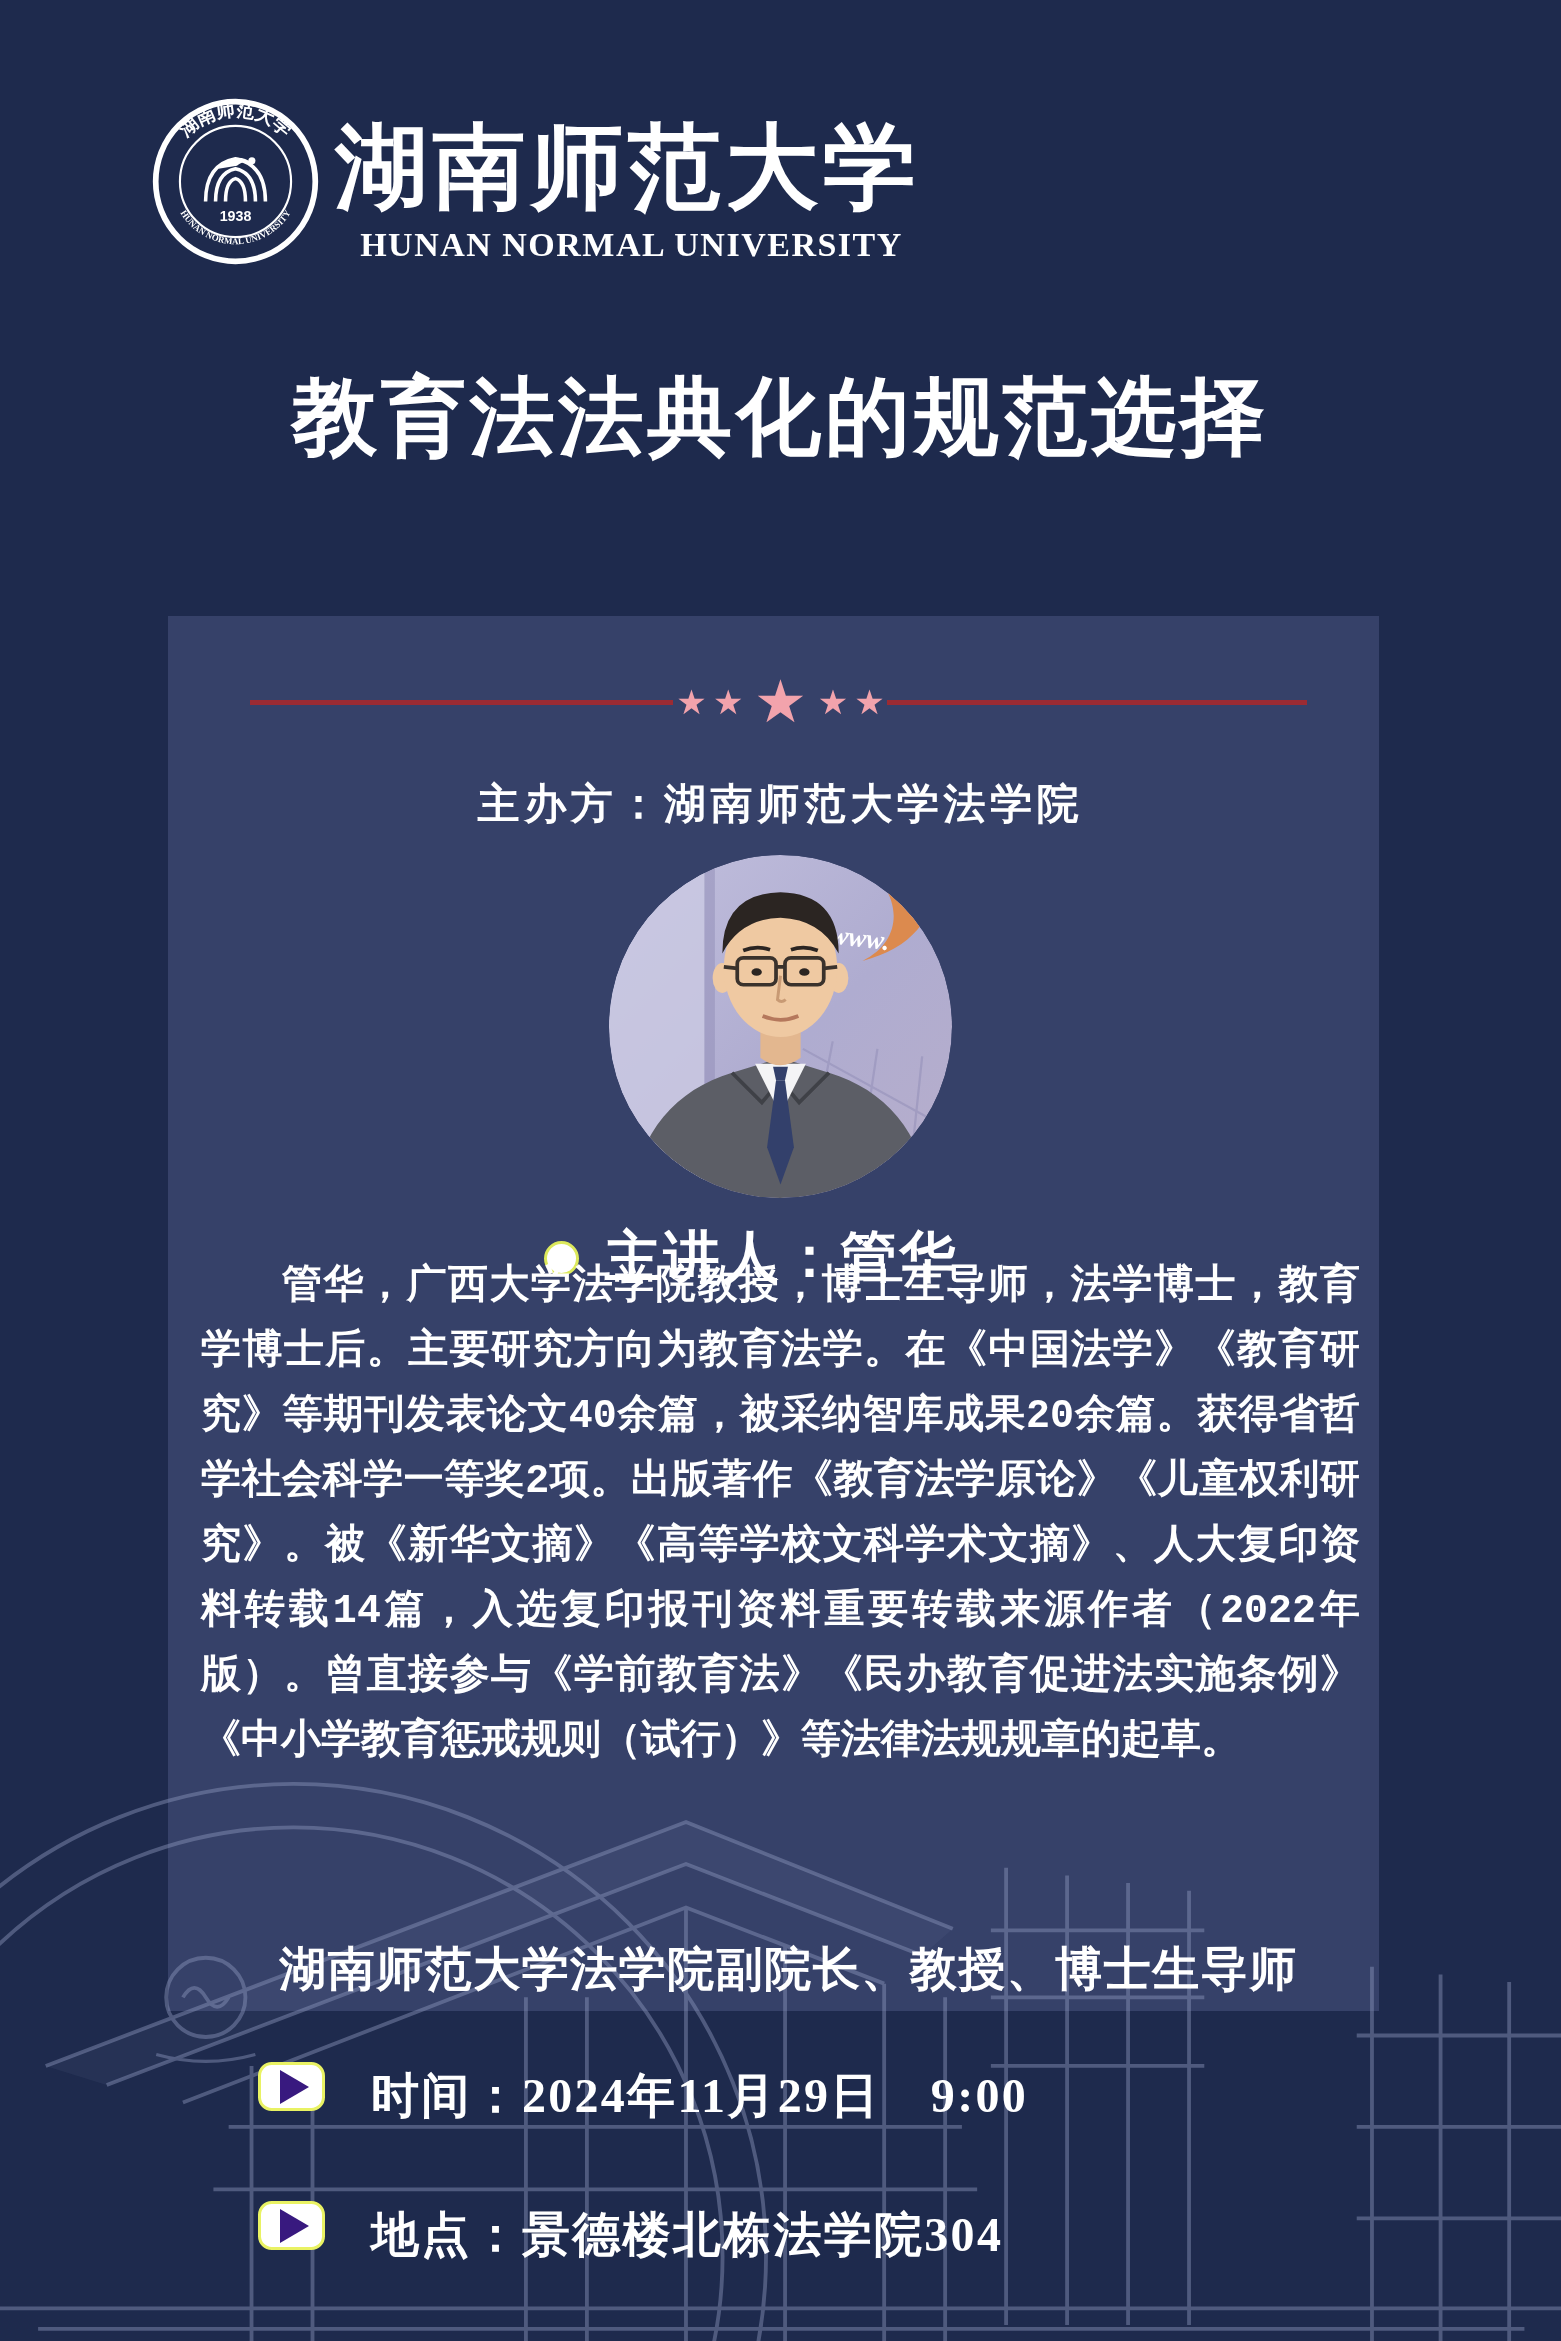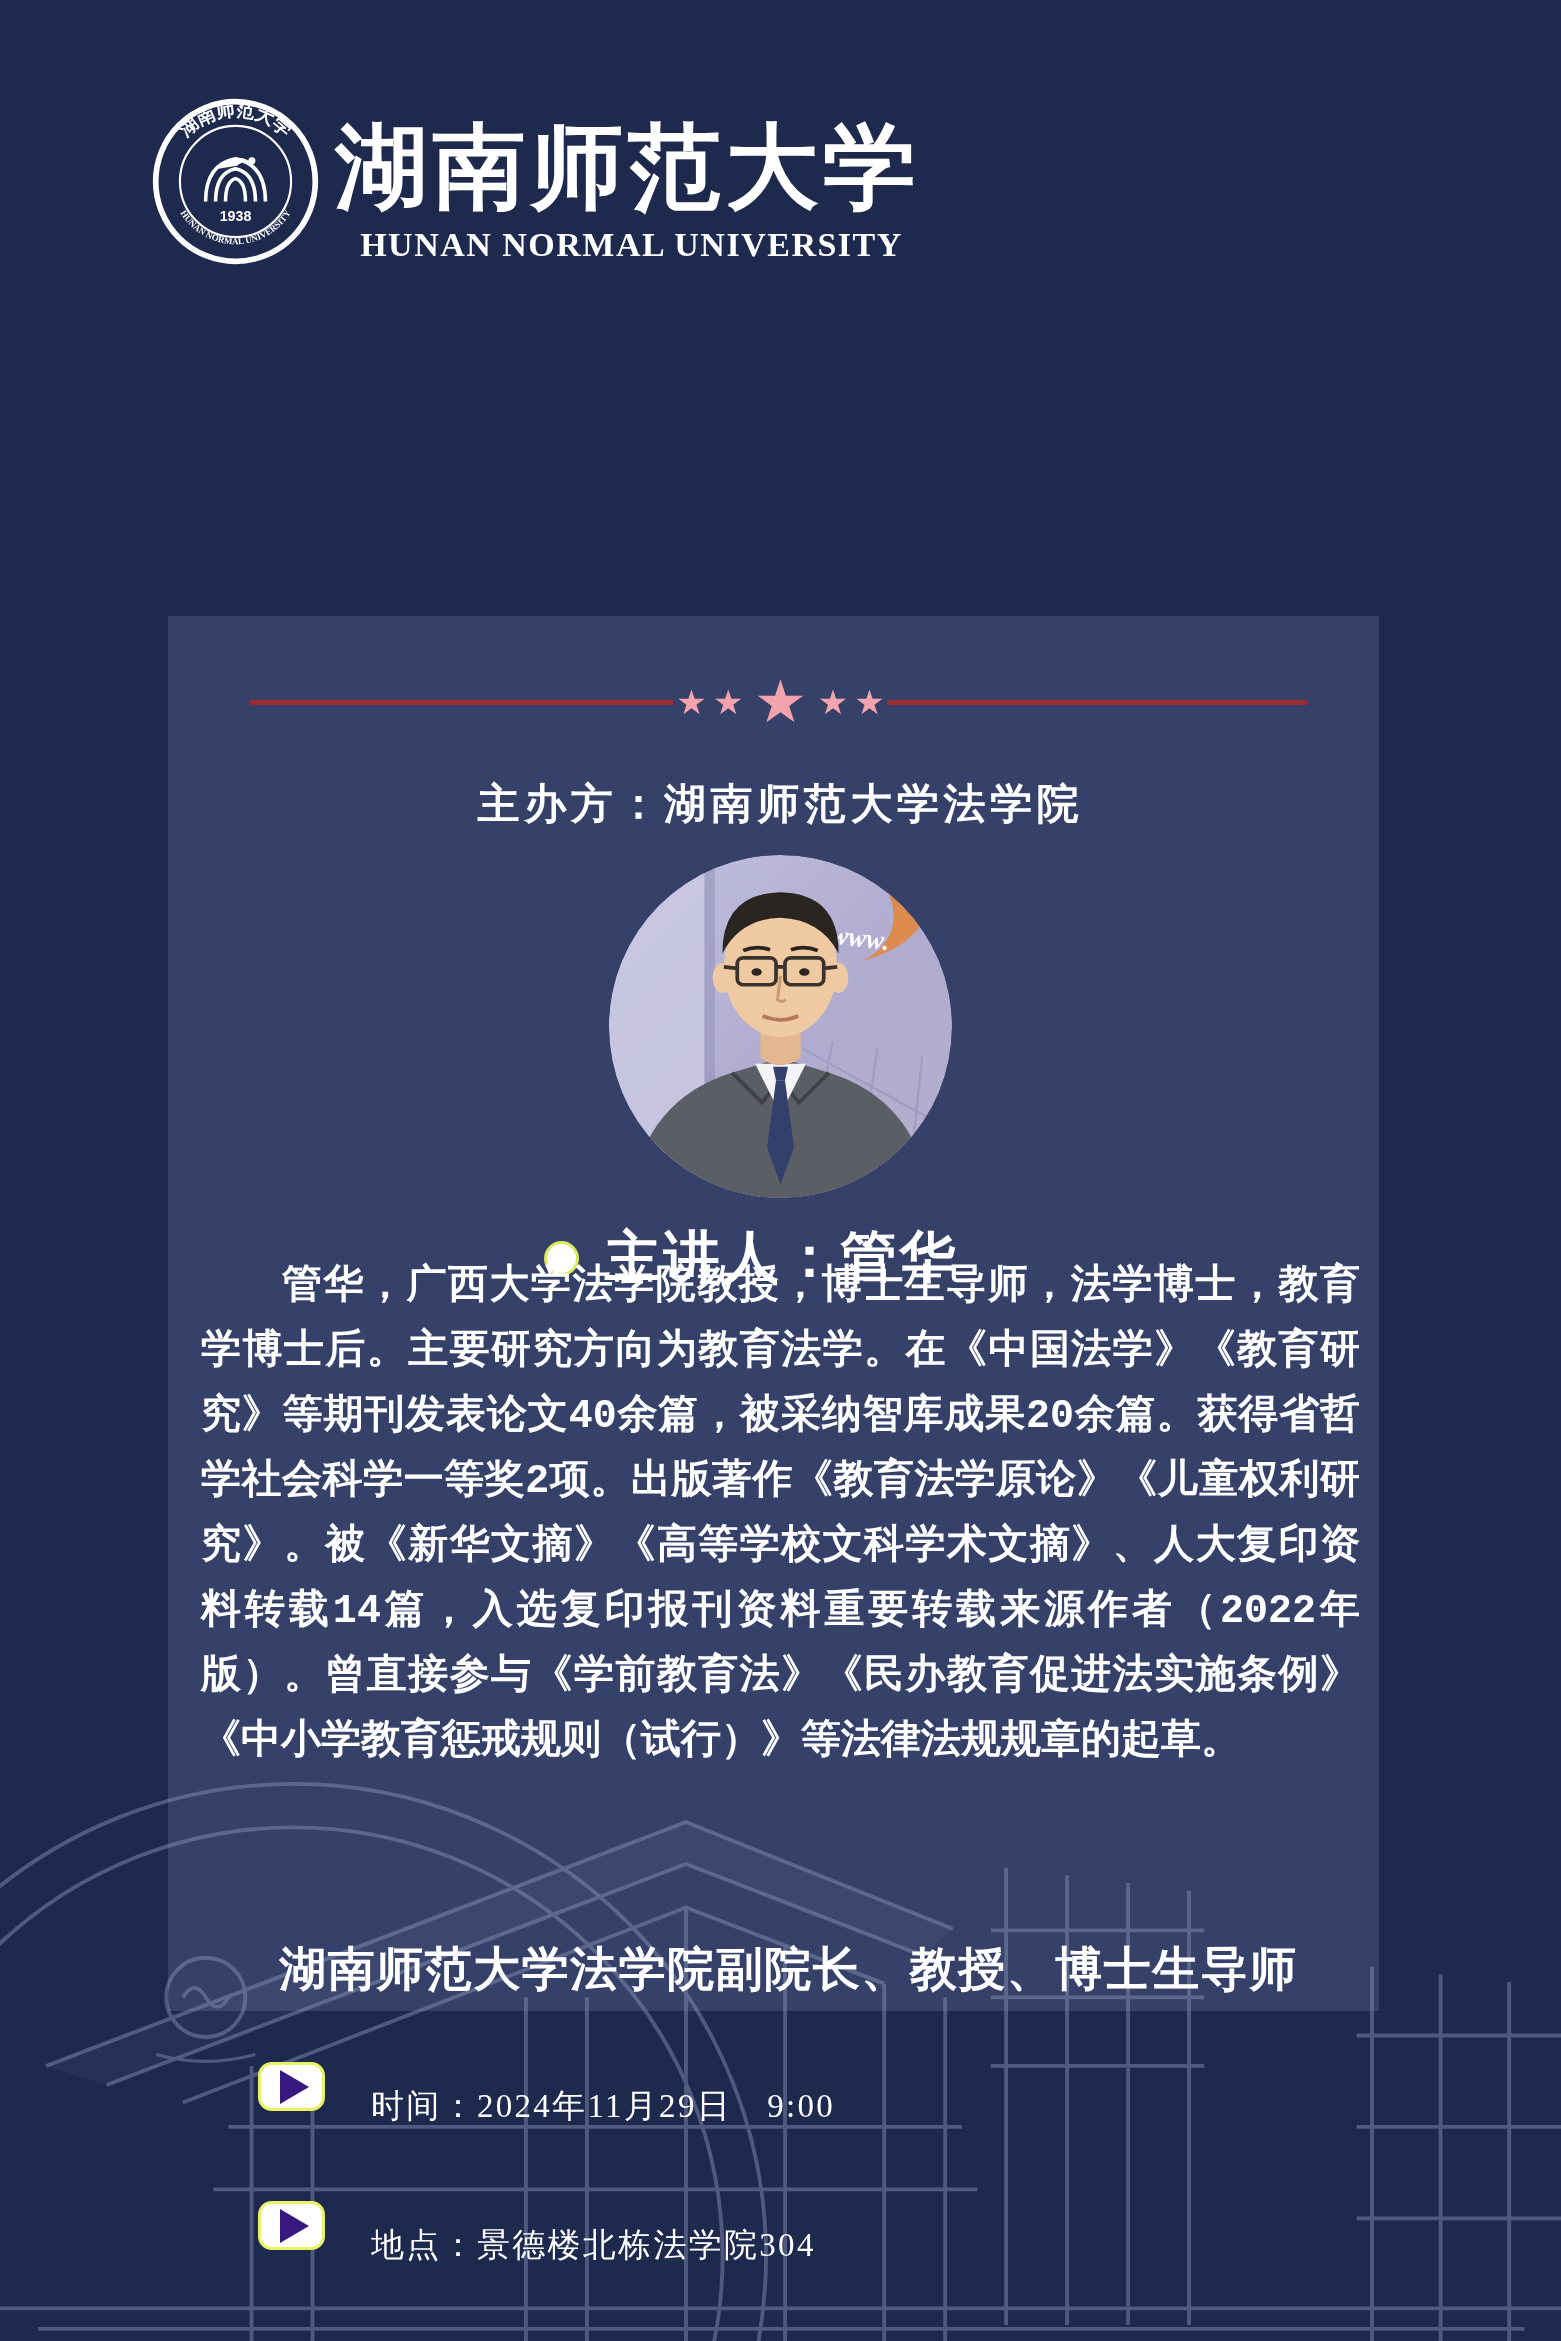--- a/index.html
+++ b/index.html
@@ -85,22 +85,22 @@
     display:flex;align-items:center;justify-content:center;
   }
   .play-tri{
     width:0;height:0;margin-left:6.1px;
     border-top:17.5px solid transparent;border-bottom:17.5px solid transparent;
     border-left:29px solid #38197F;
   }
   .p-time{left:258px;top:2062px;}
   .p-loc{left:258px;top:2201px;}
   .sched-text{
-    z-index:3;font-family:"Liberation Serif",serif;font-weight:normal;
-    font-size:33px;letter-spacing:2.3px;white-space:nowrap;margin-top:20px;
+    z-index:3;font-family:"Liberation Serif",serif;font-weight:bold;
+    font-size:48px;letter-spacing:2.3px;white-space:nowrap;
   }
   .t-time{left:371px;top:2064px;}
   .t-loc{left:371px;top:2203px;}
 </style>
 </head>
 <body>
 
 <div class="poster">
 
   <div class="abs panel"></div>
@@ -159,20 +159,21 @@
       <path d="M 106,148 Q 106,120 120,116 Q 134,120 134,148"></path>
       <path d="M 96,102 Q 118,76 144,94 Q 130,90 122,98" fill="#FFFFFF" stroke="none"></path>
       <circle cx="143" cy="91" r="5" fill="#FFFFFF" stroke="none"></circle>
     </g>
     <text x="120" y="176" font-size="20" font-weight="bold" fill="#FFFFFF" text-anchor="middle" font-family="Liberation Sans, sans-serif">1938</text>
   </svg>
 
   <div class="abs cn-name">湖南师范大学</div>
   <div class="abs en-name">HUNAN NORMAL UNIVERSITY</div>
 
+  <div class="abs main-title">教育法法典化的规范选择</div>
 
   <div class="abs divider-line dl-left"></div>
   <div class="abs divider-line dl-right"></div>
   <div class="abs stars">
     <span class="star-s">★</span>
     <span class="star-s">★</span>
     <span class="star-l">★</span>
     <span class="star-s">★</span>
     <span class="star-s">★</span>
   </div>

